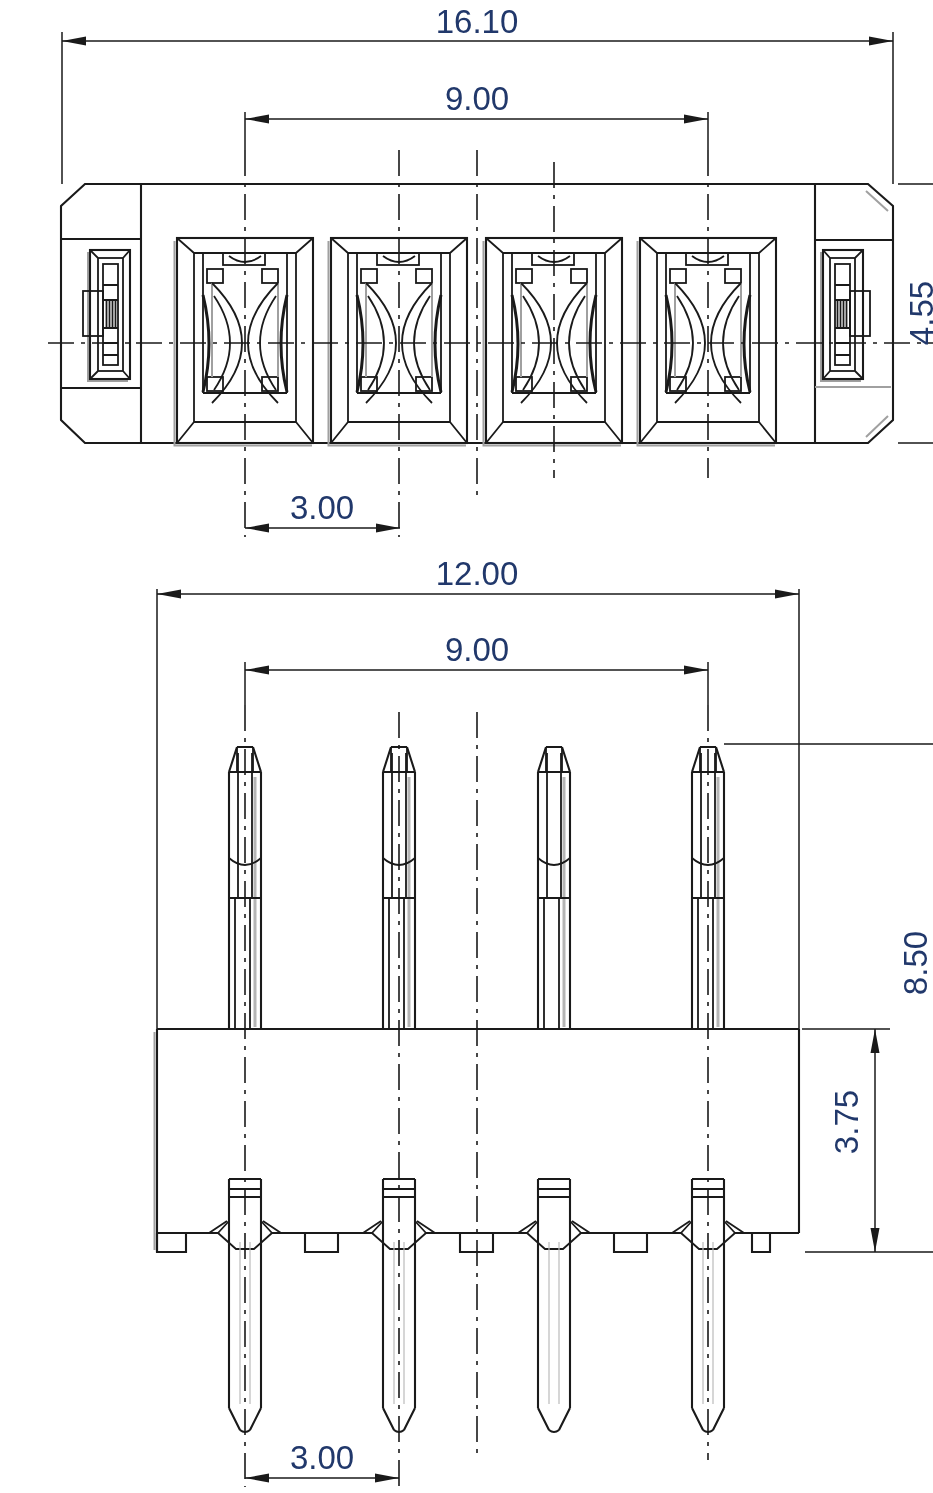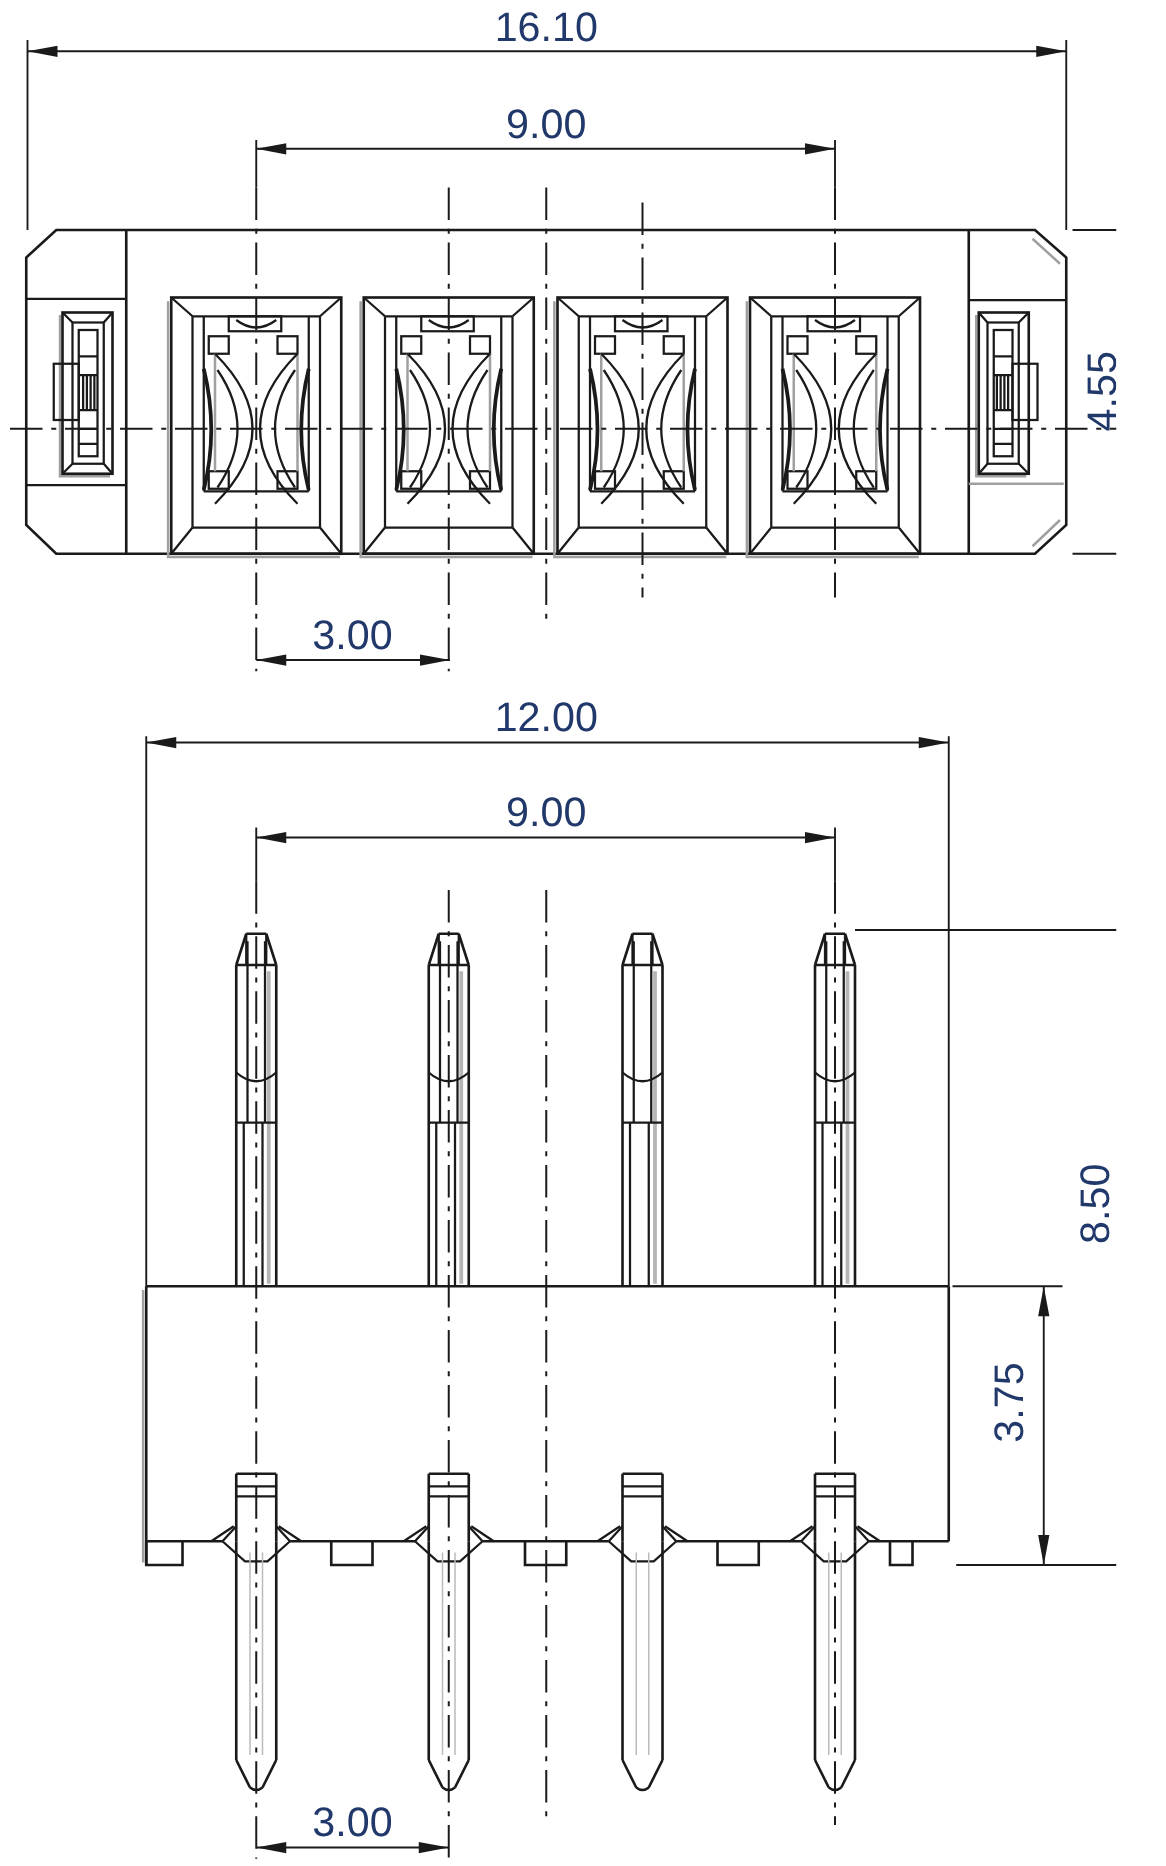--- a/index.html
+++ b/index.html
@@ -1,17 +1,17 @@
 <!DOCTYPE html>
 <html><head>
 <meta charset="utf-8">
 <style>
   html,body{margin:0;padding:0;background:#ffffff;}
   .stage{width:893px;height:1493px;position:relative;background:#fff;overflow:hidden;
-         font-family:"Liberation Sans", sans-serif;}
+         font-family:"Liberation Sans", sans-serif;margin-left:40px;}
   svg{display:block;}
   svg text{font-family:"Liberation Sans", sans-serif;font-size:33px;fill:#21386b;}
   .obj   {stroke:#1a1a1a;stroke-width:2.1;fill:none;stroke-linecap:butt;}
   .obj2  {stroke:#1a1a1a;stroke-width:1.8;fill:none;}
   .thick {stroke:#1a1a1a;stroke-width:3;fill:none;}
   .dim   {stroke:#1a1a1a;stroke-width:1.5;fill:none;}
   .arr   {fill:#1a1a1a;stroke:none;}
   .cl    {stroke:#1a1a1a;stroke-width:1.6;fill:none;stroke-dasharray:26 7 4 7;}
   .ghost {stroke:#a0a0a0;stroke-width:2;fill:none;}
   .ghostw{stroke:#b5b5b5;stroke-width:3;fill:none;}

